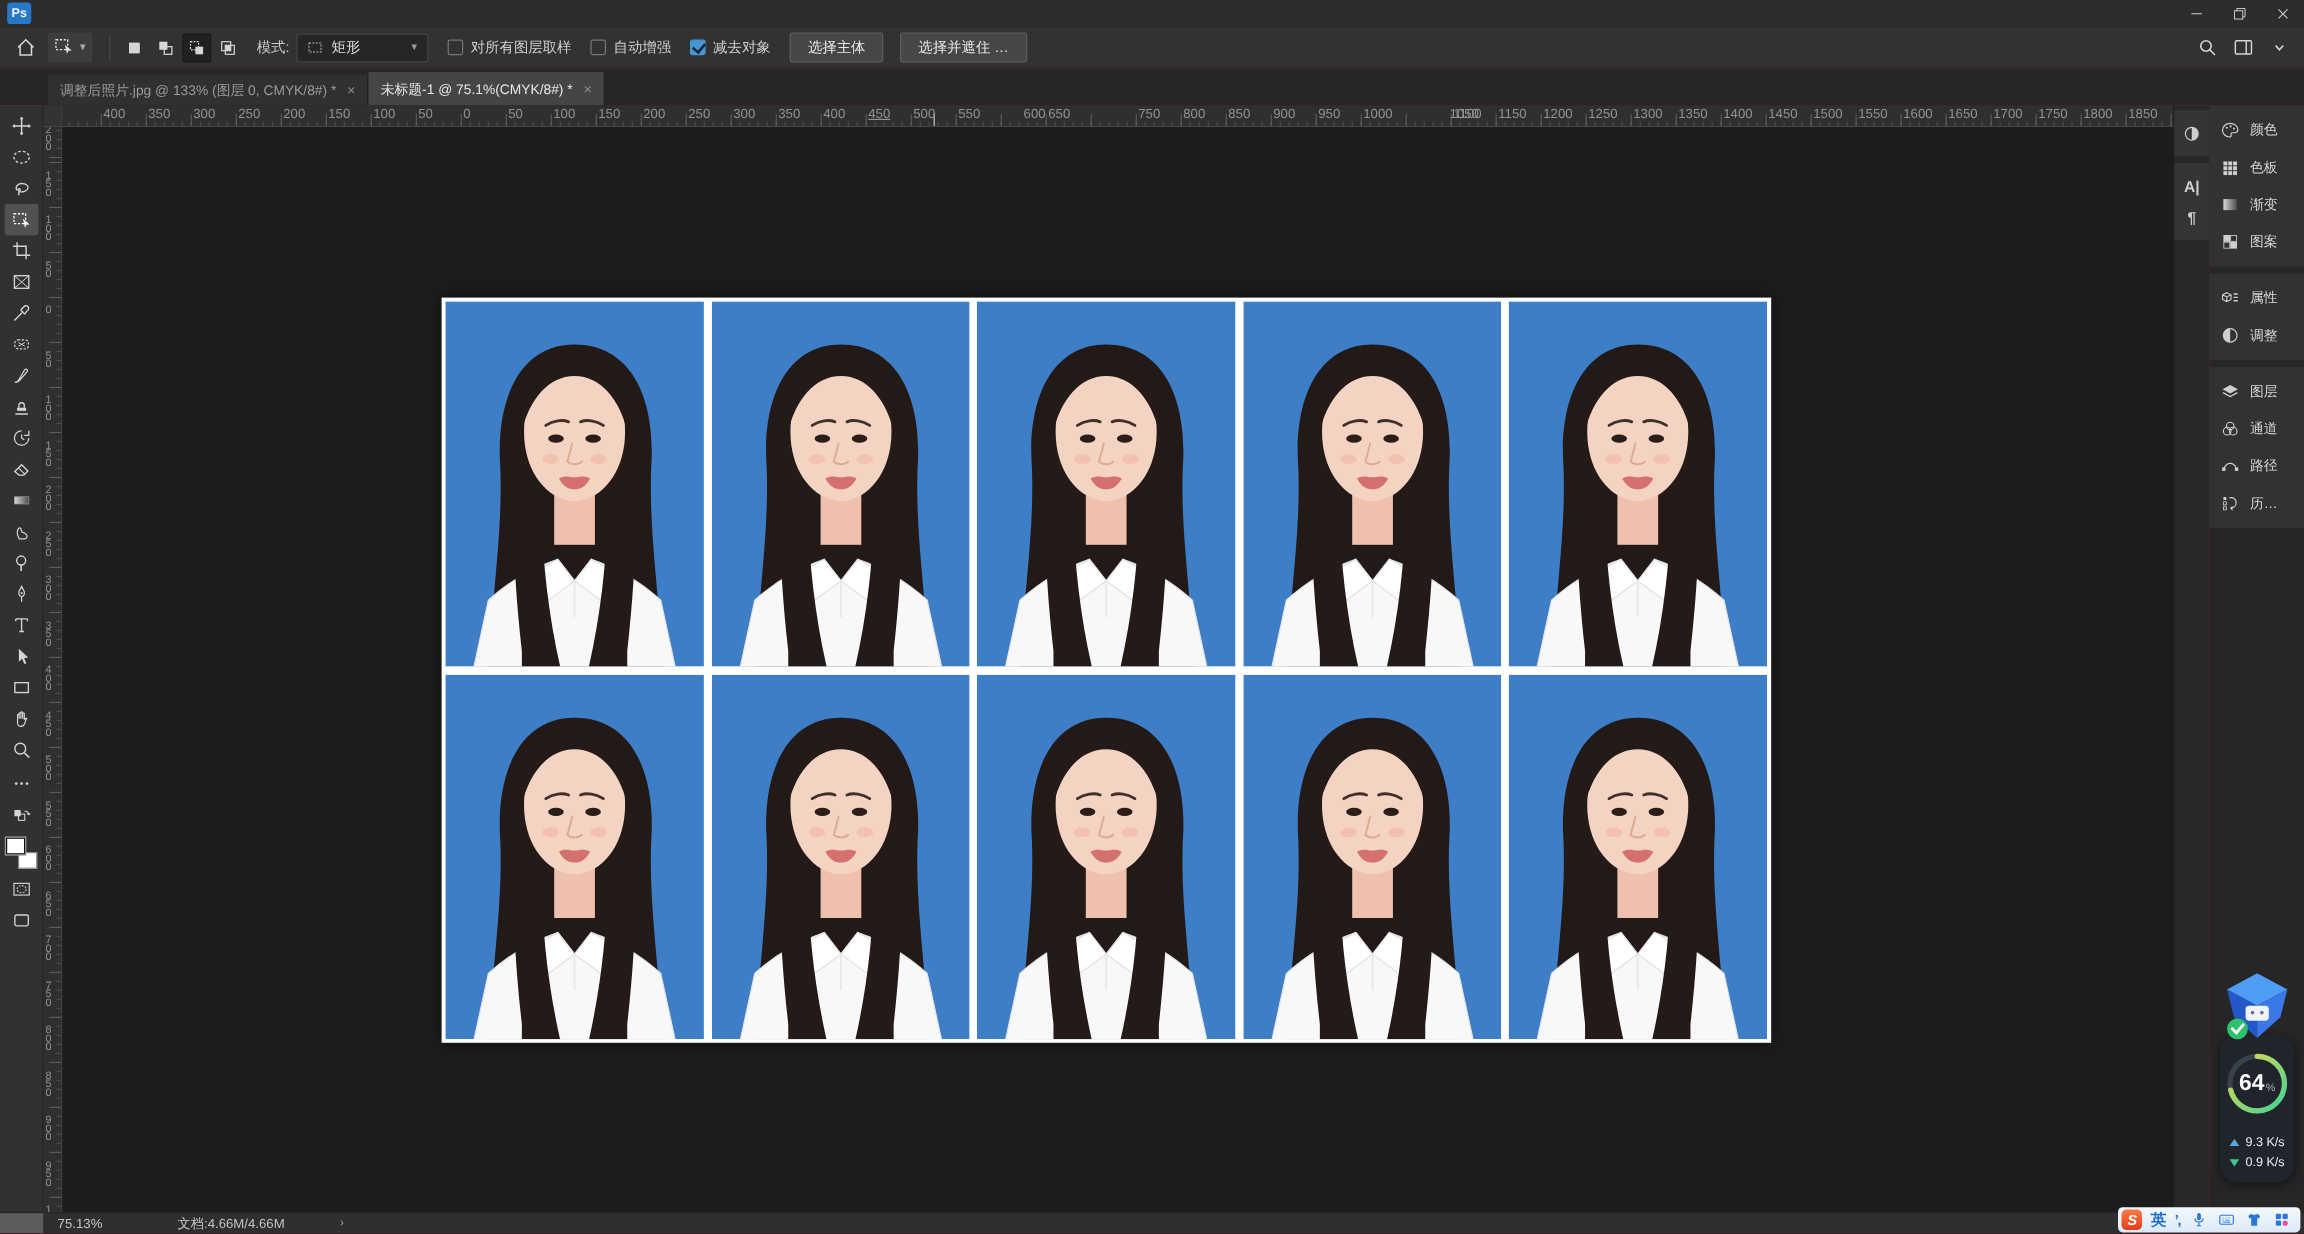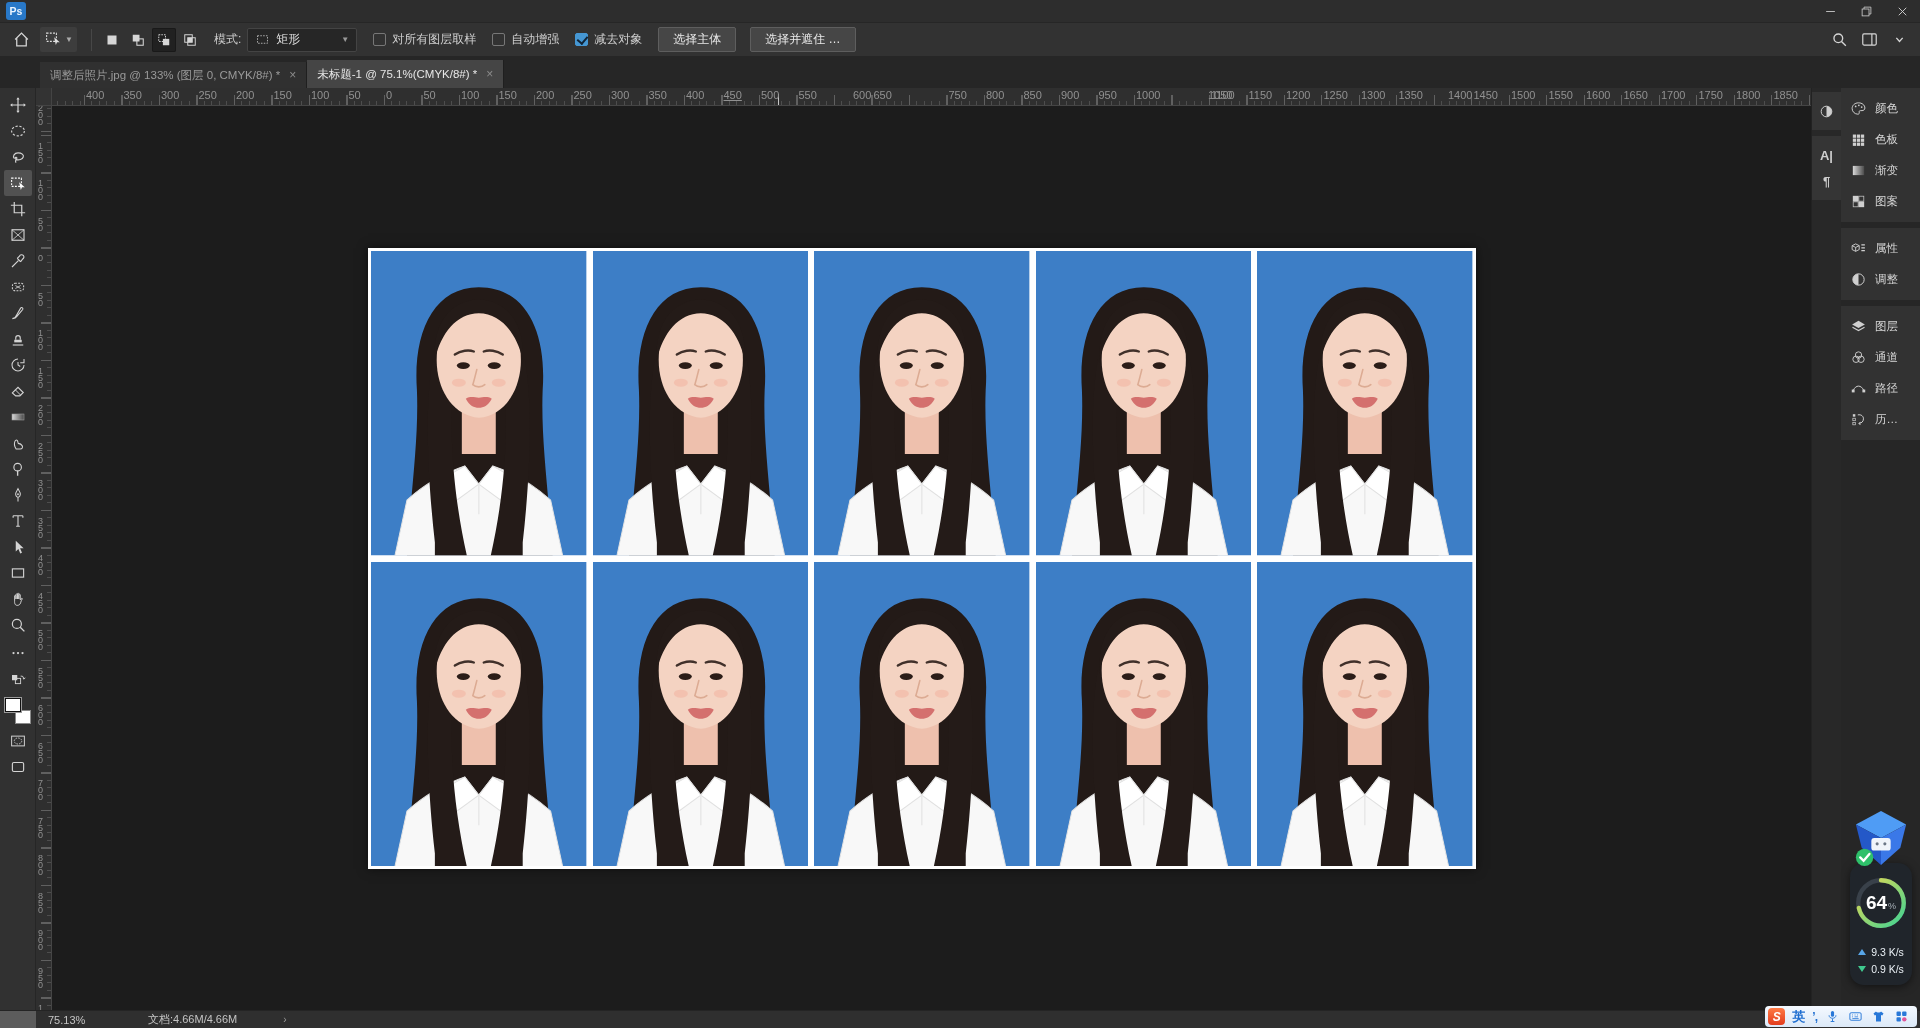--- a/index.html
+++ b/index.html
@@ -463,21 +463,21 @@
           <span class="h-label" style="left: 1009px;">900</span>
           <span class="h-label" style="left: 1046.5px;">950</span>
           <span class="h-label" style="left: 1084px;">1000</span>
           <span class="h-label" style="left: 1156px;">1050</span>
           <span class="h-label" style="left: 1159px;">1100</span>
           <span class="h-label" style="left: 1196.5px;">1150</span>
           <span class="h-label" style="left: 1234px;">1200</span>
           <span class="h-label" style="left: 1271.5px;">1250</span>
           <span class="h-label" style="left: 1309px;">1300</span>
           <span class="h-label" style="left: 1346.5px;">1350</span>
-          <span class="h-label" style="left: 1384px; margin-left: 12px;">1400</span>
+          <span class="h-label" style="left: 1384px;">1400</span>
           <span class="h-label" style="left: 1421.5px;">1450</span>
           <span class="h-label" style="left: 1459px;">1500</span>
           <span class="h-label" style="left: 1496.5px;">1550</span>
           <span class="h-label" style="left: 1534px;">1600</span>
           <span class="h-label" style="left: 1571.5px;">1650</span>
           <span class="h-label" style="left: 1609px;">1700</span>
           <span class="h-label" style="left: 1646.5px;">1750</span>
           <span class="h-label" style="left: 1684px;">1800</span>
           <span class="h-label" style="left: 1721.5px;">1850</span>
         </div>

